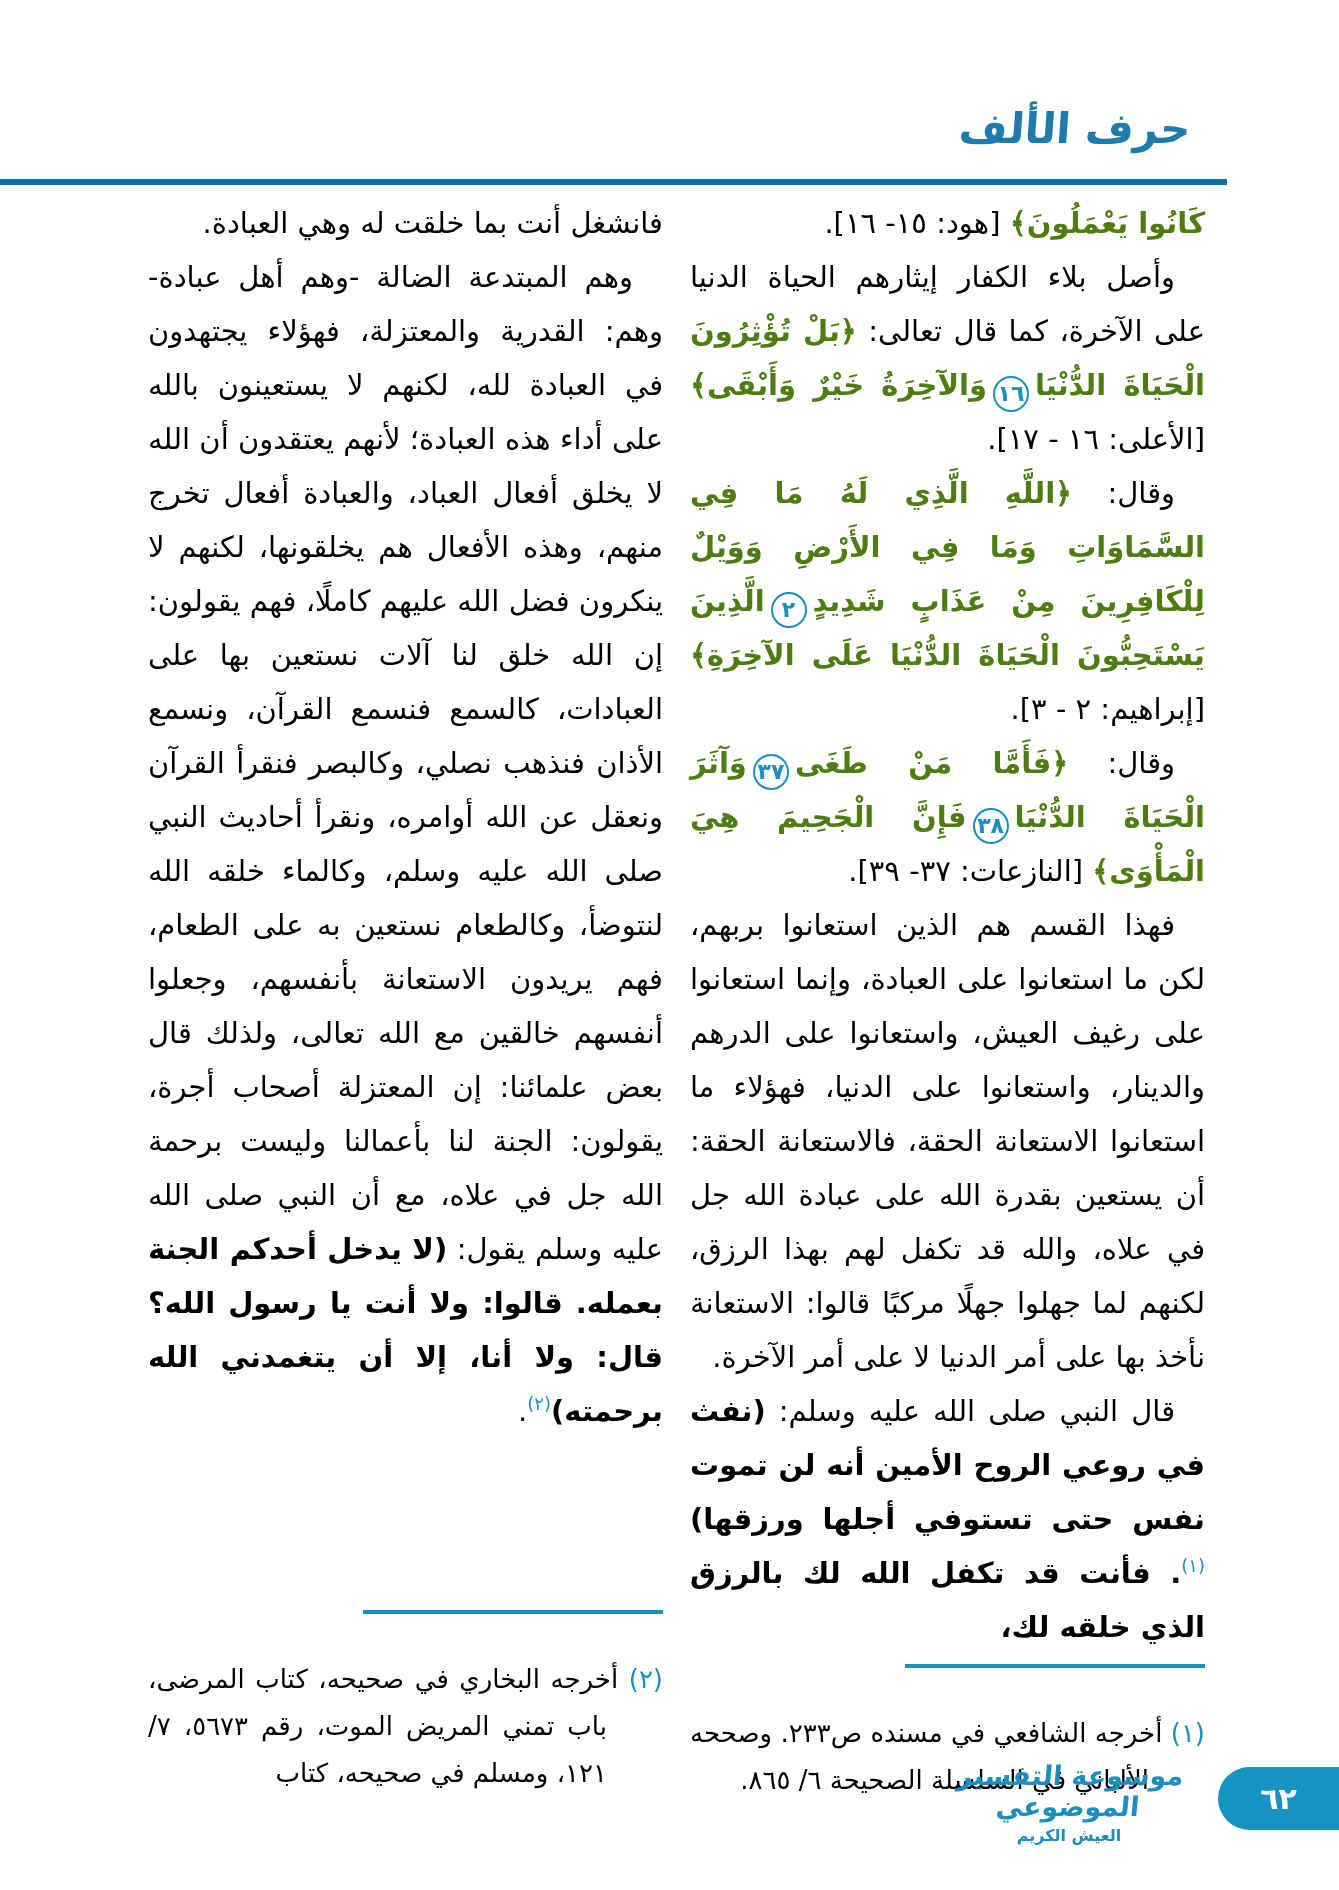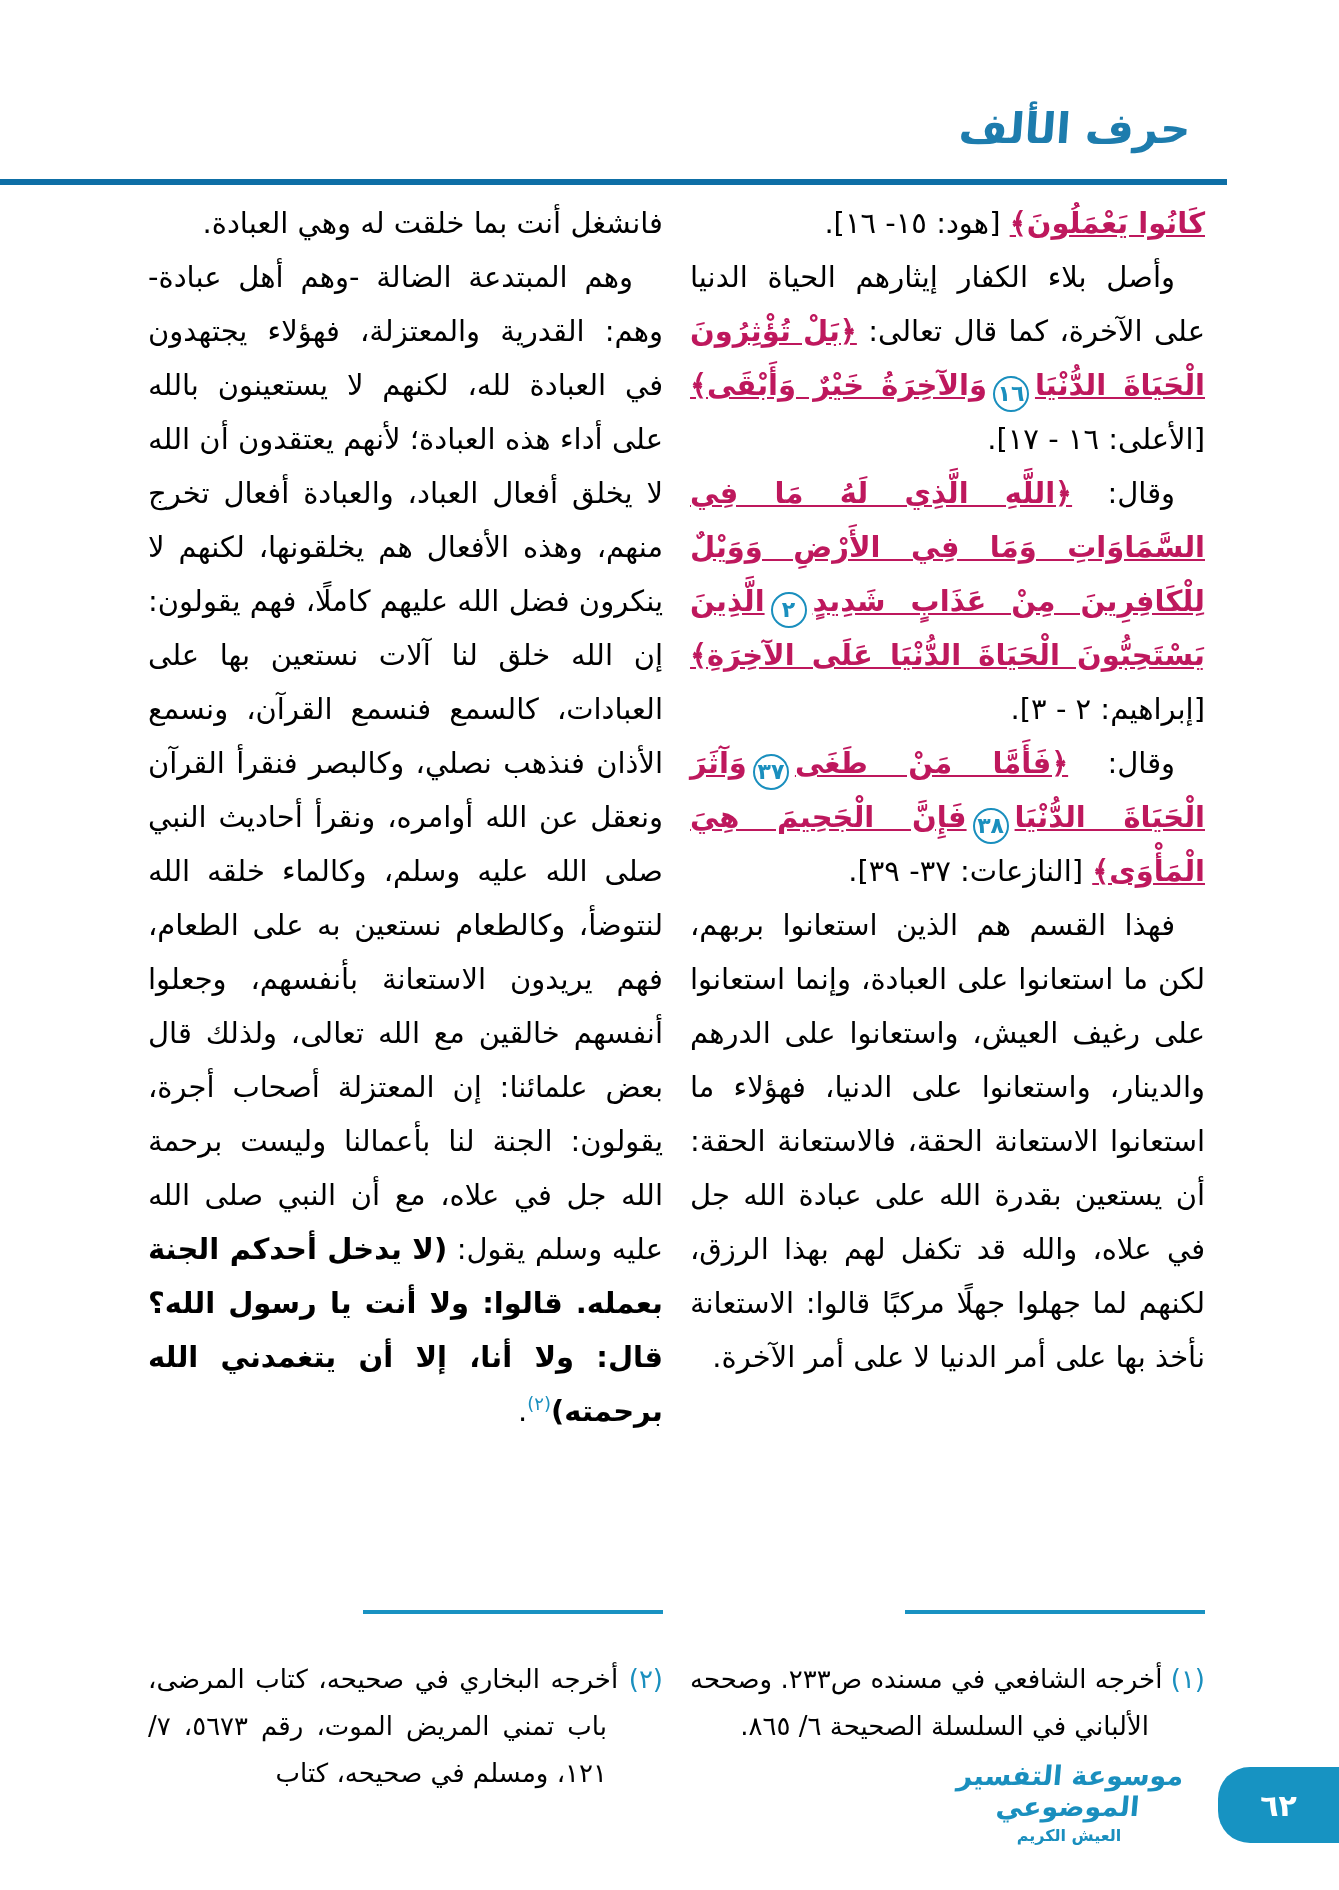--- a/index.html
+++ b/index.html
@@ -34,21 +34,21 @@
   .column { width:515px; }
   .col-text {
     min-height:1404px;
     font-size:29px; line-height:54px;
     text-align:justify;
   }
   .para { margin:0; text-indent:30px; }
   .para.no-indent { text-indent:0; }
   .para.heading { color:#1e87b8; font-weight:bold; }
   .seg-bold { font-weight:bold; }
-  .seg-quran { color:#be185d; font-weight:bold;text-decoration:underline; }
+  .seg-quran { color:#4d7c0f; font-weight:bold; }
   .seg-fnref {
     color:#1a8fbe; font-size:18px;
     vertical-align:super; line-height:0; font-weight:normal;
   }
   .seg-ayah {
     display:inline-flex; align-items:center; justify-content:center;
     width:36px; height:36px;
     border:2px solid #1a8fbe; border-radius:50%;
     color:#1a8fbe; font-size:22px; font-weight:bold;
     margin:0 6px; vertical-align:-6px; text-indent:0;
@@ -64,21 +64,21 @@
 
   
   .footer-logo {
     position:absolute; top:1760px; right:124px; width:292px;
     text-align:center; color:#1a8fbe;
   }
   .logo-line1 { font-size:27px; font-weight:bold; transform:skewX(-5deg); }
   .logo-line2 { font-size:16px; font-weight:bold; margin-top:4px; }
   .page-badge {
     position:absolute; top:1767px; right:0;
-    width:121px; height:76px;
+    width:121px; height:63px;
     background:#1793c2;
     border-radius:32px 0 0 32px;
     display:flex; align-items:center; justify-content:center;
   }
   .page-badge span { color:#ffffff; font-size:30px; font-weight:bold; }
 </style>
 </head>
 <body>
 
 <div class="page">
@@ -88,20 +88,21 @@
 
   <div class="columns">
 
     <div class="column">
       <div class="col-text">
           <p class="para no-indent"><span class="seg-quran">كَانُوا يَعْمَلُونَ﴾</span><span class="seg-text"> [هود: ١٥- ١٦].</span></p>
           <p class="para"><span class="seg-text">وأصل بلاء الكفار إيثارهم الحياة الدنيا على الآخرة، كما قال تعالى: </span><span class="seg-quran">﴿بَلْ تُؤْثِرُونَ الْحَيَاةَ الدُّنْيَا</span><span class="seg-ayah">١٦</span><span class="seg-quran">وَالآخِرَةُ خَيْرٌ وَأَبْقَى﴾</span><span class="seg-text"> [الأعلى: ١٦ - ١٧].</span></p>
           <p class="para"><span class="seg-text">وقال: </span><span class="seg-quran">﴿اللَّهِ الَّذِي لَهُ مَا فِي السَّمَاوَاتِ وَمَا فِي الأَرْضِ وَوَيْلٌ لِلْكَافِرِينَ مِنْ عَذَابٍ شَدِيدٍ</span><span class="seg-ayah">٢</span><span class="seg-quran">الَّذِينَ يَسْتَحِبُّونَ الْحَيَاةَ الدُّنْيَا عَلَى الآخِرَةِ﴾</span><span class="seg-text"> [إبراهيم: ٢ - ٣].</span></p>
           <p class="para"><span class="seg-text">وقال: </span><span class="seg-quran">﴿فَأَمَّا مَنْ طَغَى</span><span class="seg-ayah">٣٧</span><span class="seg-quran">وَآثَرَ الْحَيَاةَ الدُّنْيَا</span><span class="seg-ayah">٣٨</span><span class="seg-quran">فَإِنَّ الْجَحِيمَ هِيَ الْمَأْوَى﴾</span><span class="seg-text"> [النازعات: ٣٧- ٣٩].</span></p>
           <p class="para"><span class="seg-text">فهذا القسم هم الذين استعانوا بربهم، لكن ما استعانوا على العبادة، وإنما استعانوا على رغيف العيش، واستعانوا على الدرهم والدينار، واستعانوا على الدنيا، فهؤلاء ما استعانوا الاستعانة الحقة، فالاستعانة الحقة: أن يستعين بقدرة الله على عبادة الله جل في علاه، والله قد تكفل لهم بهذا الرزق، لكنهم لما جهلوا جهلًا مركبًا قالوا: الاستعانة نأخذ بها على أمر الدنيا لا على أمر الآخرة.</span></p>
+          <p class="para"><span class="seg-text">قال النبي صلى الله عليه وسلم: </span><span class="seg-bold">(نفث في روعي الروح الأمين أنه لن تموت نفس حتى تستوفي أجلها ورزقها)</span><span class="seg-fnref">(١)</span><span class="seg-bold">. فأنت قد تكفل الله لك بالرزق الذي خلقه لك،</span></p>
         </div>
       <div class="fn-rule"></div>
       <div class="footnote">
         <span class="fn-marker">(١)</span>
         <span class="fn-text">أخرجه الشافعي في مسنده ص٢٣٣. وصححه الألباني في السلسلة الصحيحة ٦/ ٨٦٥.</span>
       </div>
     </div>
 
     <div class="column">
       <div class="col-text">

